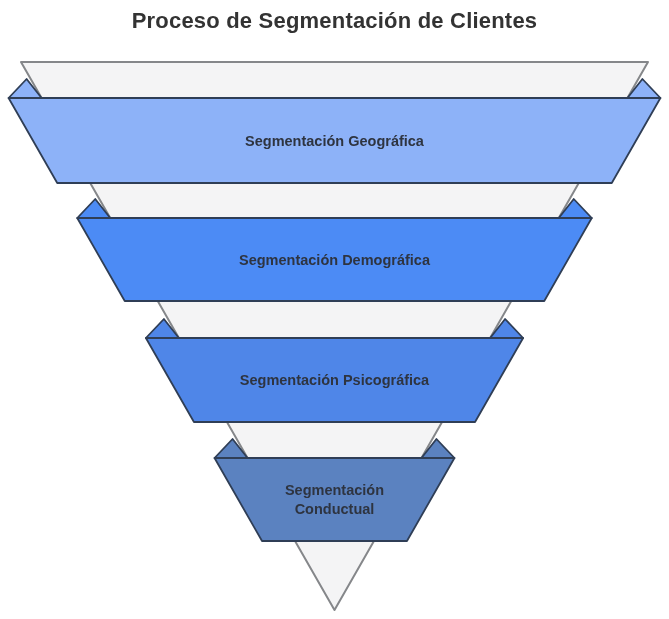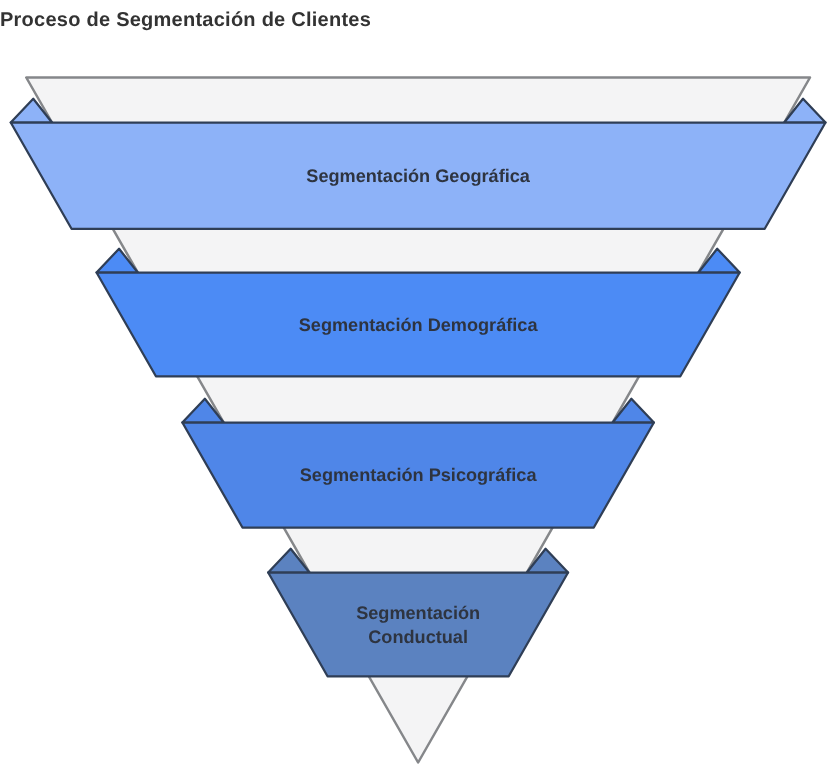--- a/index.html
+++ b/index.html
@@ -14,22 +14,22 @@
     height: 619px;
     background: #ffffff;
     overflow: hidden;
   }
   .diagram-title {
     position: absolute;
     top: 8px;
     left: 0;
     width: 100%;
     margin: 0;
-    text-align: left;
-    font-size: 16px;
+    text-align: center;
+    font-size: 22px;
     font-weight: bold;
     letter-spacing: 0.2px;
     color: #333333;
   }
   svg.funnel {
     position: absolute;
     top: 0;
     left: 0;
   }
   svg.funnel text.stage-label {

